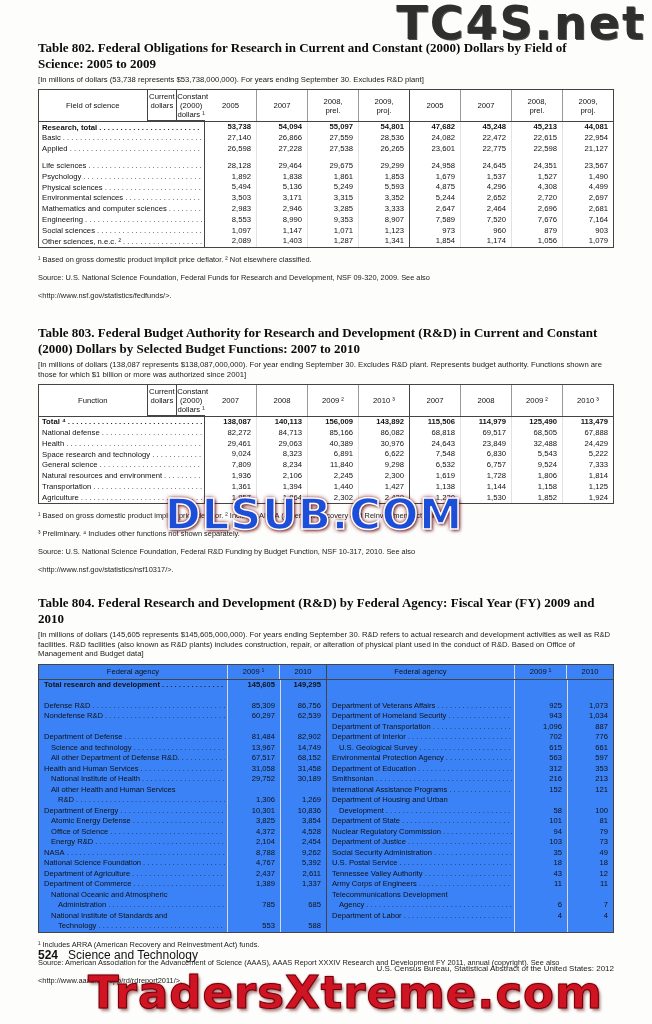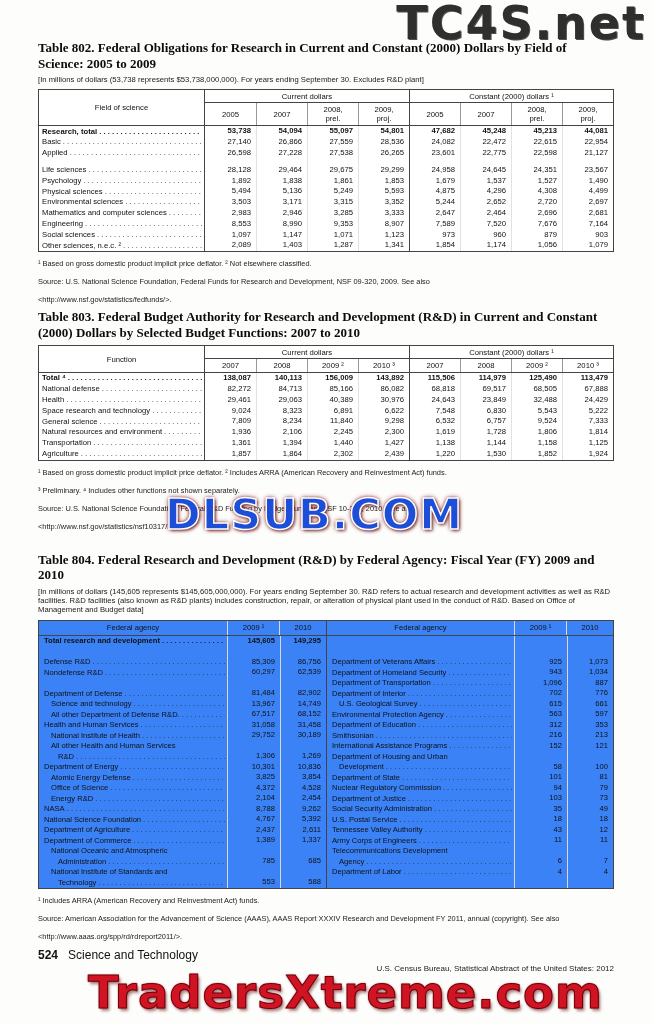--- a/index.html
+++ b/index.html
@@ -7,21 +7,21 @@
   body{background:#fdfdfb;font-family:"Liberation Sans",sans-serif;color:#141414;position:relative;overflow:hidden}
   .page{position:absolute;inset:0;padding:0 38px}
 
   .tbl-title{font-family:"Liberation Serif",serif;font-weight:bold;font-size:13px;line-height:15.5px;color:#0c0c0c}
   .tbl-note{font-size:7.7px;line-height:9.4px;margin-top:4px;color:#1a1a1a}
   .tbl-foot{font-size:7.4px;line-height:18px;margin-top:3px;white-space:pre-line;color:#1a1a1a}
 
   .tbl{border:1px solid #444;margin-top:5px;font-size:7.7px;color:#111;background:#fff}
   .thead{display:flex;border-bottom:1px solid #444}
   .stub-h{width:166px;border-right:1px solid #444;display:flex;align-items:center;justify-content:center;text-align:center}
-  .hcols{flex:1;display:flex;flex-direction:column}
+  .hcols{flex:1;display:flex;flex-direction:row}
   .grow{display:flex;border-bottom:1px solid #444}
   .gcell{width:50%;text-align:center;padding:2px 0 1px}
   .gcell+.gcell{border-left:1px solid #444}
   .yrow{display:flex;flex:1}
   .ycell{width:51px;display:flex;align-items:center;justify-content:center;text-align:center;white-space:pre-line;padding:2px 0;line-height:9px}
   .ycell+.ycell{border-left:1px solid #999}
   .ycell.g{border-left:1px solid #444}
 
   .trow{display:flex;height:10.8px;line-height:10.3px;align-items:center}
   .trow.bold{font-weight:bold}
@@ -47,21 +47,21 @@
   .t804 .trow{height:10.5px;line-height:10px}
   .t804 .trow.spacer{height:10.5px}
   .t804 .lcell{width:auto;flex:1;border-right:1px solid #d9d9d7;padding-left:5px}
   .t804 .lcell.ind1{padding-left:12px}
   .t804 .lcell.ind2{padding-left:19px}
   .t804 .vcell{width:52px}
   .t804 .vcell.c1{width:46px;border-left:1px solid #d9d9d7}
   .t804 .vcell.c0{border-left:none}
 
   .sect802{padding-top:40px}
-  .sect803{}
+  .sect803{margin-top:20px}
   .sect804{margin-top:16px}
 
   
   #page-footer-left{position:absolute;left:38px;top:948px;font-size:12px;color:#111}
   #page-footer-left .num{font-weight:bold;margin-right:10px}
   #census-line{position:absolute;right:38px;top:964px;font-size:8px;color:#222}
 
   
   .wm{position:absolute;font-family:"DejaVu Sans",sans-serif;font-weight:bold;pointer-events:none}
   #wm-top{top:-4px;right:6px;font-size:46px;letter-spacing:2px;color:#272725;opacity:.96;text-shadow:1px 1px 0 #4a4a46}
@@ -272,20 +272,21 @@
           </div>
         </div>
     </div>
     <p class="tbl-foot">¹ Based on gross domestic product implicit price deflator. ² Not elsewhere classified.
 Source: U.S. National Science Foundation, Federal Funds for Research and Development, NSF 09-320, 2009. See also
 &lt;http://www.nsf.gov/statistics/fedfunds/&gt;.</p>
   </section>
 
   <section class="sect803">
     <h2 class="tbl-title">Table 803. Federal Budget Authority for Research and Development (R&amp;D) in Current and Constant (2000) Dollars by Selected Budget Functions: 2007 to 2010</h2>
+    <p class="tbl-note">[In millions of dollars (138,087 represents $138,087,000,000). For year ending September 30. Excludes R&amp;D plant. Represents budget authority. Functions shown are those for which $1 billion or more was authorized since 2001]</p>
     <div class="tbl t803">
       <div class="thead">
         <div class="stub-h">Function</div>
         <div class="hcols">
           <div class="grow">
             <div class="gcell">Current dollars</div>
             <div class="gcell">Constant (2000) dollars ¹</div>
           </div>
           <div class="yrow">
             <div class="ycell c0">2007</div>

